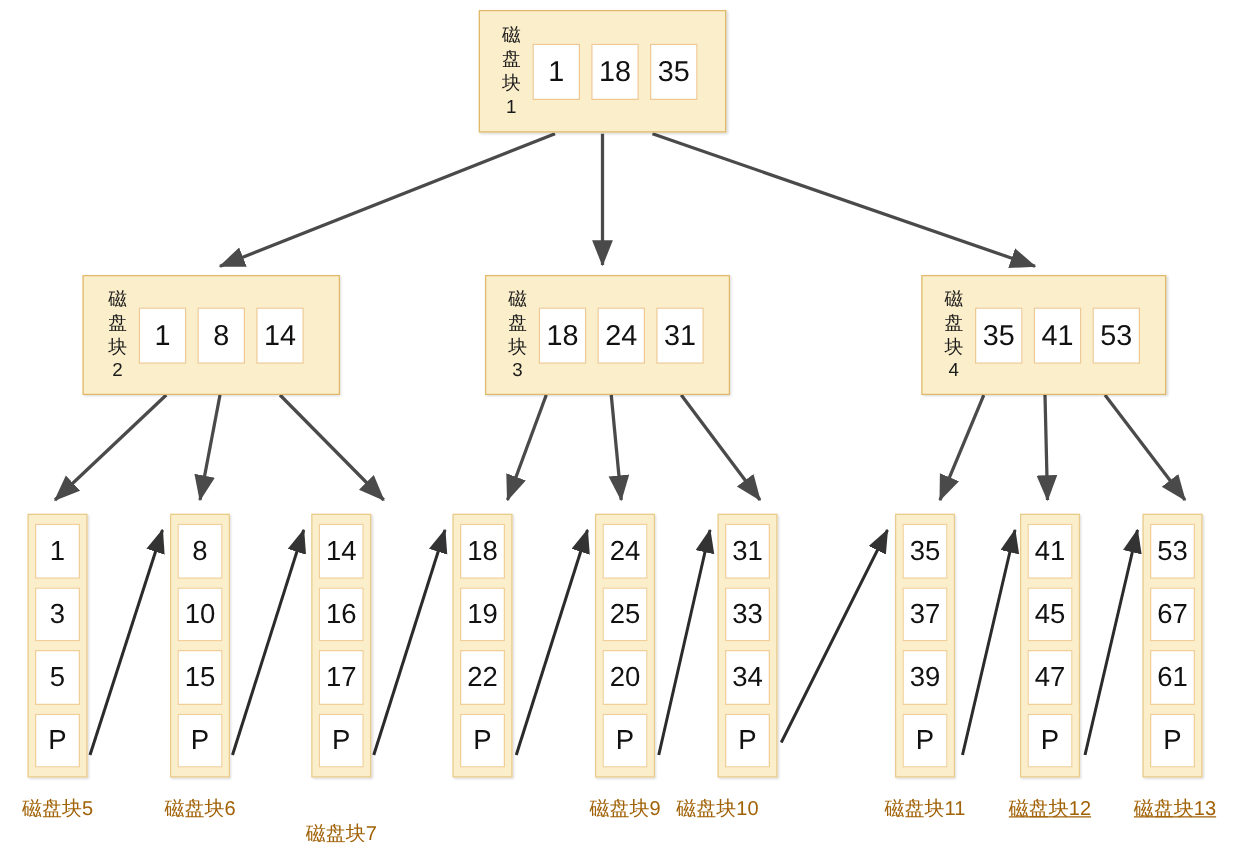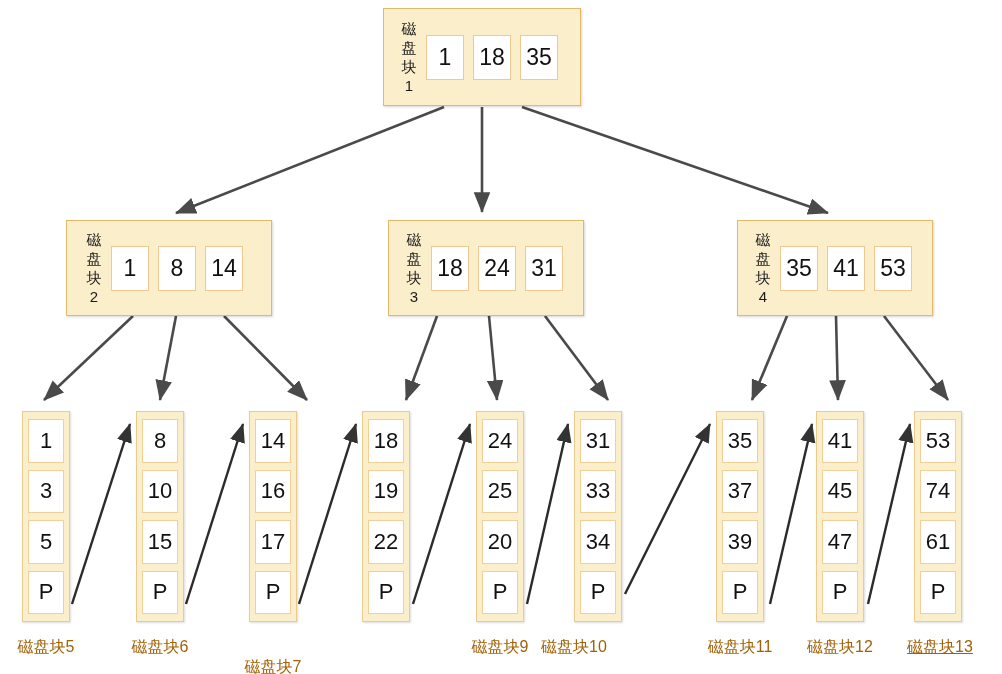--- a/index.html
+++ b/index.html
@@ -226,23 +226,23 @@
     <div class="lcell">P</div>
   </div>
   <div class="leaf-caption" style="left:689px;top:637px;width:102px;">磁盘块11</div>
 
   <div class="leaf" style="left:816px;top:411px;width:48px;height:211px;">
     <div class="lcell">41</div>
     <div class="lcell">45</div>
     <div class="lcell">47</div>
     <div class="lcell">P</div>
   </div>
-  <div class="leaf-caption" style="left:789px;top:637px;width:102px;">磁盘块12</div>
+  <div class="leaf-caption" style="left:789px;top:637px;width:102px;text-decoration:underline;">磁盘块12</div>
 
   <div class="leaf" style="left:914px;top:411px;width:48px;height:211px;">
     <div class="lcell">53</div>
-    <div class="lcell">74</div>
+    <div class="lcell">67</div>
     <div class="lcell">61</div>
     <div class="lcell">P</div>
   </div>
   <div class="leaf-caption" style="left:889px;top:637px;width:102px;text-decoration:underline;">磁盘块13</div>
 
 </div>
 
 </body></html>

